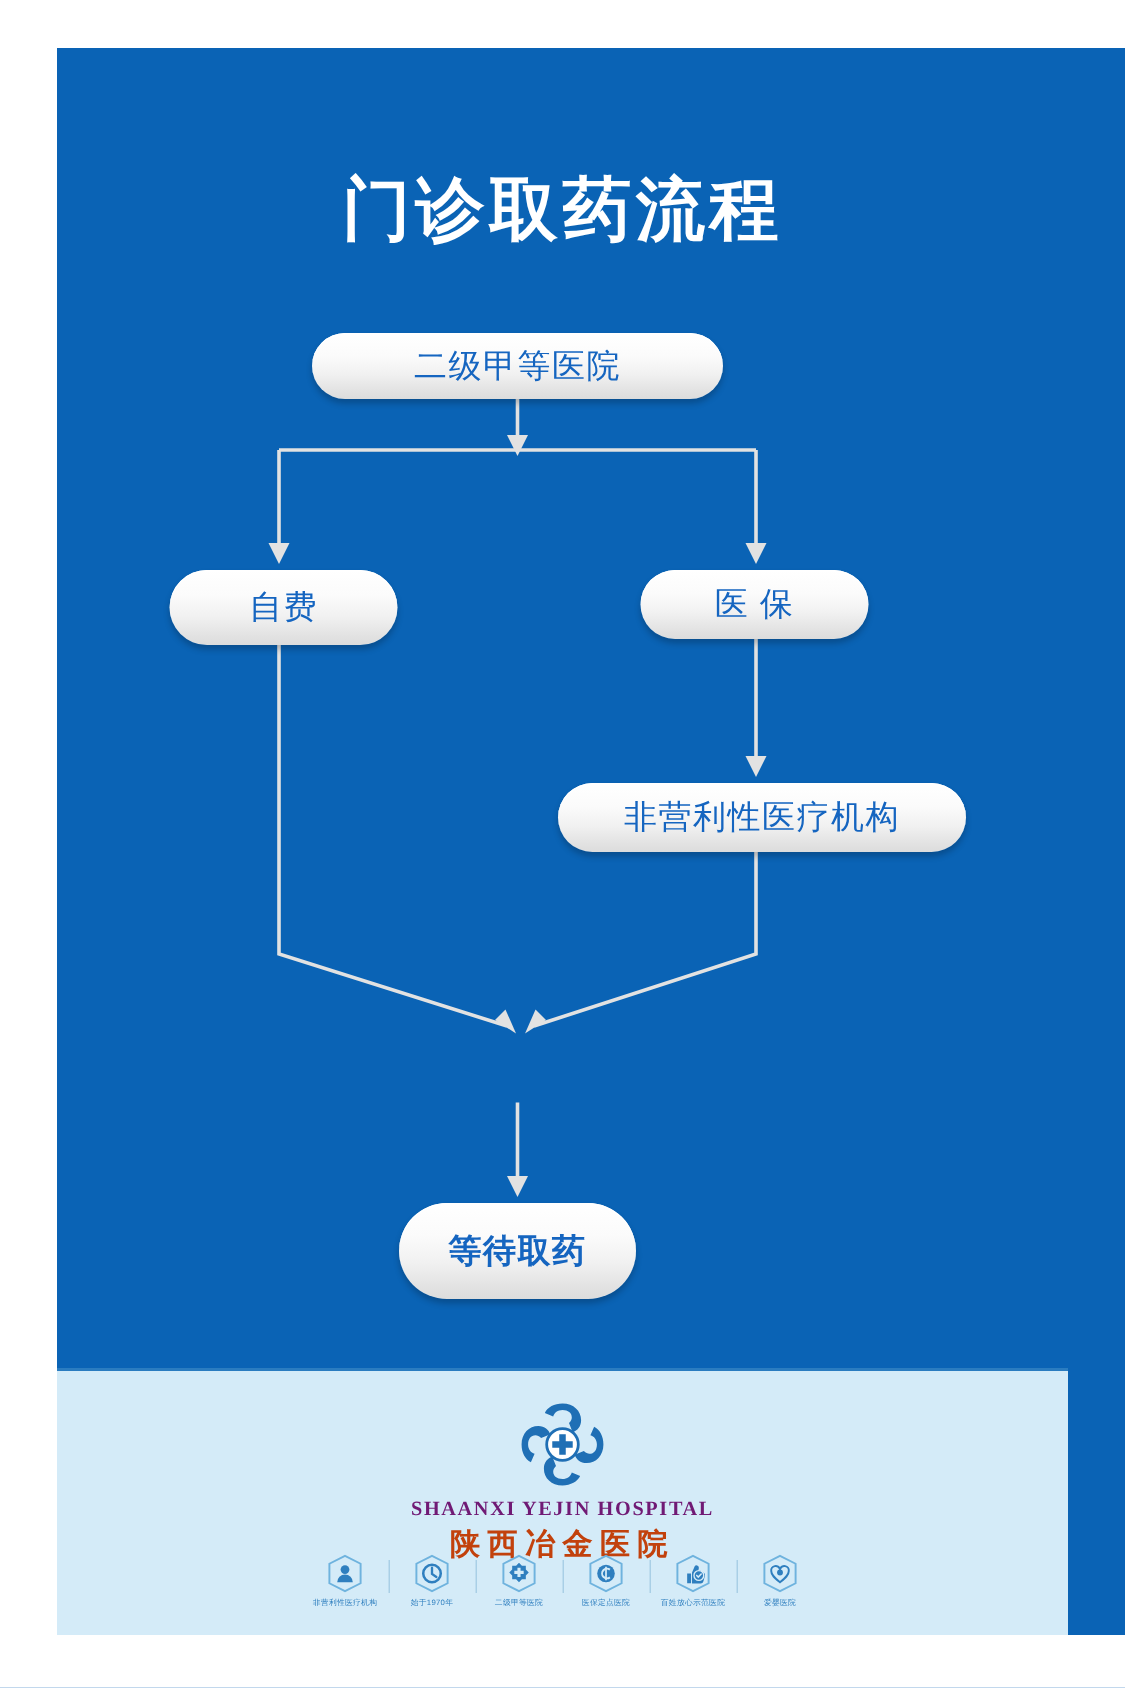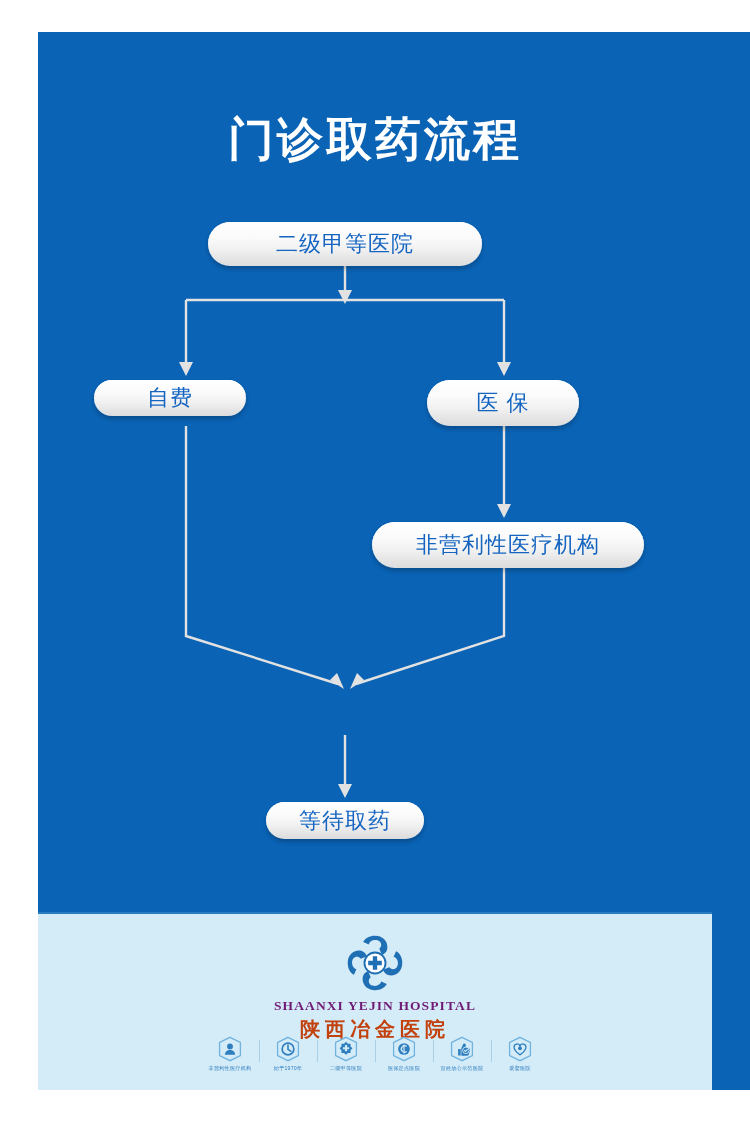--- a/index.html
+++ b/index.html
@@ -78,25 +78,25 @@
     justify-content: center;
     font-size: 22px;
     font-weight: normal;
     white-space: nowrap;
     letter-spacing: 1px;
   }
   .node.small { font-size: 21px; }
 
   
   #node-prescription { left: 170px; top: 190px;  width: 274px; height: 44px; }
-  #node-selfpay      { left: 56px;  top: 348px;  width: 152px; height: 36px; }
+  #node-selfpay      { left: 75px;  top: 348px;  width: 152px; height: 50px; }
   #node-insurance    { left: 389px; top: 348px;  width: 152px; height: 46px; }
   #node-settlement   { left: 334px; top: 490px;  width: 272px; height: 46px; }
   #node-kiosk        { left: 172px; top: 655px;  width: 270px; height: 48px; }
-  #node-wait         { left: 228px; top: 770px;  width: 158px; height: 37px; }
+  #node-wait         { left: 228px; top: 770px;  width: 158px; height: 64px; font-weight: bold; }
 
   
   #footer {
     position: absolute;
     left: 0;
     top: 880px;
     width: 674px;
     height: 178px;
     background: #d4ebf8;
     border-top: 2px solid #2a7cc0;

